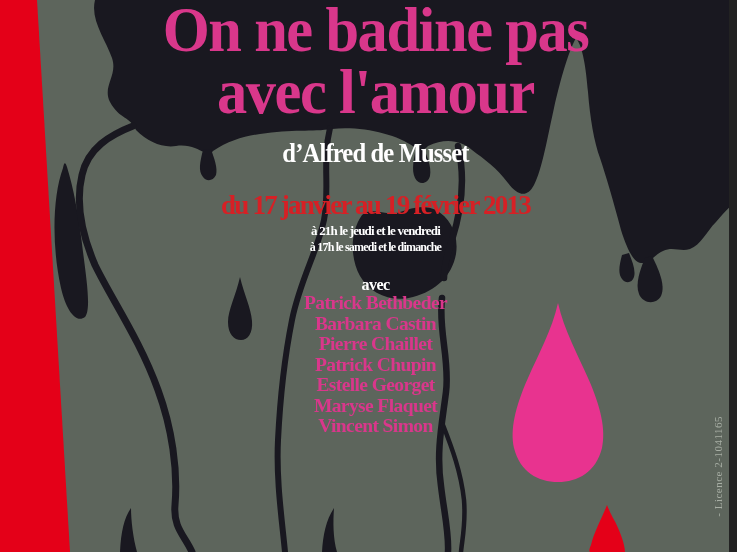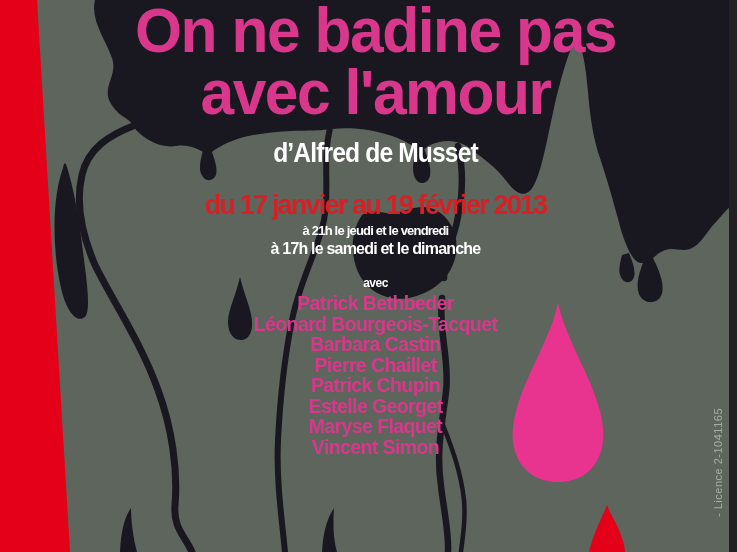--- a/index.html
+++ b/index.html
@@ -4,21 +4,21 @@
 <style>
   :root{
     --background:#5d655c; --accent-red:#e40018; --date-red:#d62025;
     --pink:#d9378b; --drop-pink:#e8338f; --ink-black:#191820;
     --white:#ffffff; --licence-gray:#a7aea4;
   }
   html,body{margin:0;padding:0;background:#222;}
   .poster{
     position:relative; width:729px; height:552px; overflow:hidden;
     background:var(--background);
-    font-family:Liberation Sans, sans-serif;
+    font-family:Liberation Serif, serif;
   }
   .art{position:absolute; inset:0; z-index:1;}
   .ink{fill:var(--ink-black);}
   .stem{stroke:var(--ink-black); fill:none; stroke-linecap:round;}
   .stripe{fill:var(--accent-red);}
   .pinkdrop{fill:var(--drop-pink);}
   .reddrop{fill:var(--accent-red);}
   .txt{position:absolute; left:14px; width:723px; text-align:center; z-index:2; font-weight:bold;}
   .title{
     top:-1px; color:var(--pink); font-size:63px; line-height:62px;
@@ -27,22 +27,22 @@
   }
   .author{
     top:137px; color:var(--white); font-size:28px; letter-spacing:-1px;
     transform:scaleX(0.88); transform-origin:center top; white-space:nowrap;
   }
   .dates{
     top:190px; color:var(--date-red); font-size:27px; letter-spacing:-1.8px;
     white-space:nowrap;
   }
   .sched1{top:223px; color:var(--white); font-size:13px; letter-spacing:-0.8px;}
-  .sched2{top:240px; color:var(--white); font-size:16px; letter-spacing:-0.8px;}
-  .castintro{top:276px; color:var(--white); font-size:12px; letter-spacing:-0.5px;}
+  .sched2{top:240px; color:var(--white); font-size:12px; letter-spacing:-0.8px;}
+  .castintro{top:276px; color:var(--white); font-size:16px; letter-spacing:-0.5px;}
   .cast{top:293px; color:var(--pink); font-size:19.5px; line-height:20.5px; letter-spacing:-0.6px;}
   .licence{
     position:absolute; right:5px; bottom:35px; z-index:2;
     color:var(--licence-gray); font-size:11px; letter-spacing:0.5px;
     writing-mode:vertical-rl; transform:rotate(180deg);
     font-weight:normal; white-space:nowrap;
   }
 </style>
 </head>
 <body>
@@ -104,21 +104,20 @@
 
   <div class="txt dates">du 17 janvier au 19 février 2013</div>
 
   <div class="txt sched1">à 21h le jeudi et le vendredi</div>
   <div class="txt sched2">à 17h le samedi et le dimanche</div>
 
   <div class="txt castintro">avec</div>
 
   <div class="txt cast">
     <div>Patrick Bethbeder</div>
-    <div>Léonard Bourgeois-Tacquet</div>
     <div>Barbara Castin</div>
     <div>Pierre Chaillet</div>
     <div>Patrick Chupin</div>
     <div>Estelle Georget</div>
     <div>Maryse Flaquet</div>
     <div>Vincent Simon</div>
   </div>
 
   <div class="licence">- Licence  2-1041165</div>
 </div>

